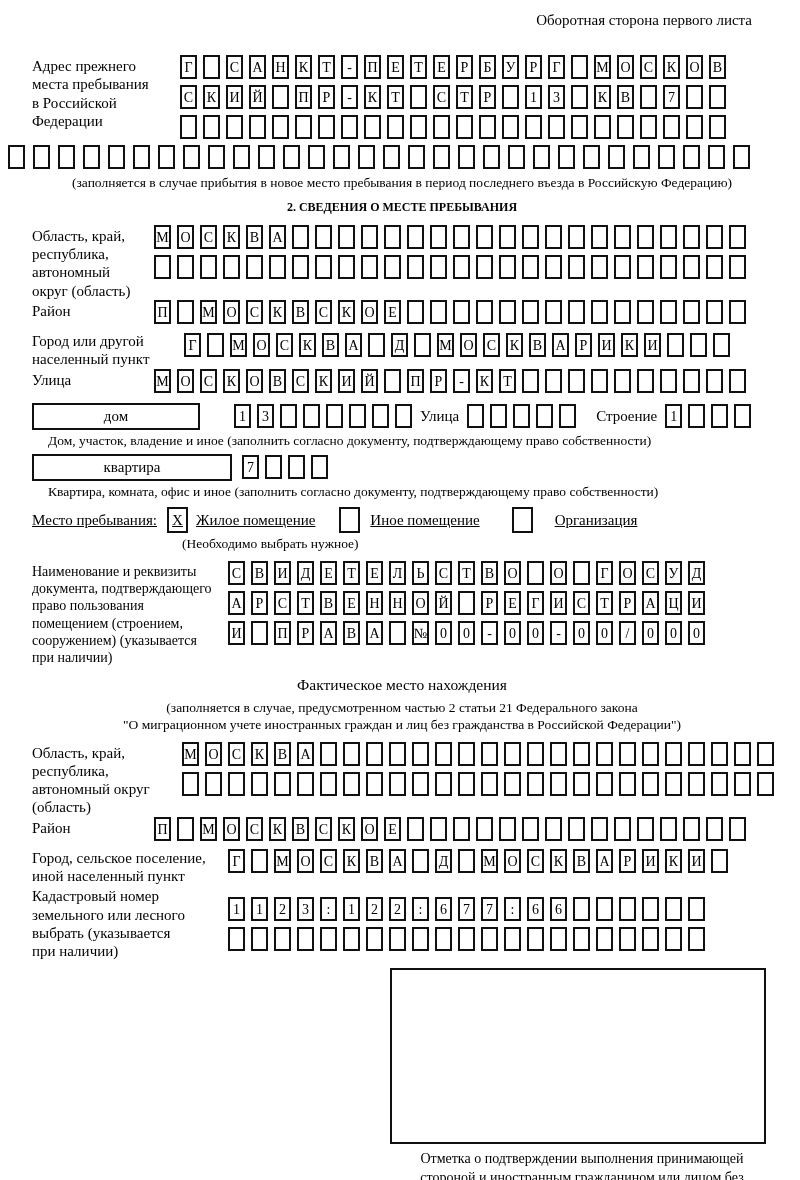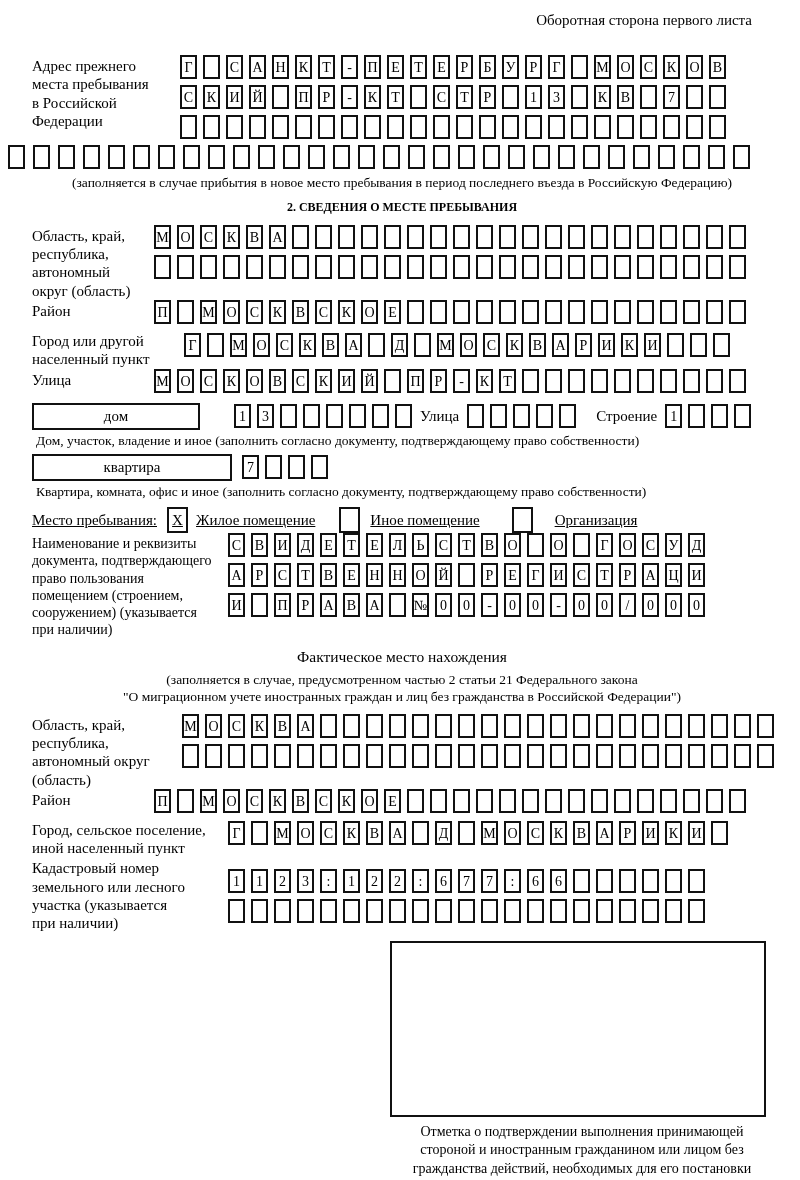--- a/index.html
+++ b/index.html
@@ -27,21 +27,21 @@
   .houserow{display:flex;align-items:center;margin:4px 0 3px 0;}
   .widebox{box-sizing:border-box;height:27px;border:2px solid #111;text-align:center;
            font-size:15px;line-height:23px;}
   .wb-house{width:168px;} .wb-apt{width:200px;}
   .inline-cells{white-space:nowrap;height:25px;}
   .inline-label{font-size:15px;}
 
   .checkrow{display:flex;align-items:center;margin-top:7px;font-size:15px;text-decoration:underline;}
   .checkbox{display:inline-block;box-sizing:border-box;width:21px;height:26px;border:2px solid #111;
             text-align:center;line-height:22px;font-size:15px;flex-shrink:0;} .mb8{margin-bottom:8px;}
-  .cap-indent{margin-left:4px;margin-bottom:4px;}
+  .cap-indent{margin-left:16px;margin-bottom:4px;}
   .choose-cap{margin-left:150px;margin-top:3px;margin-bottom:8px;}
 
   .pt12{padding-top:12px;}
 
   .stamp-box{box-sizing:border-box;width:376px;height:176px;border:2px solid #111;margin:8px 0 6px 358px;}
   .stamp-caption{width:448px;margin-left:326px;text-align:center;font-size:14px;line-height:1.32;white-space:pre-line;}
 </style>
 </head>
 <body>
 
@@ -110,20 +110,21 @@
 
   <div class="checkrow">
     <span>Место пребывания:</span>
     <span class="checkbox" style="margin-left:10px;">X</span>
     <span style="margin-left:8px;">Жилое помещение</span>
     <span class="checkbox" style="margin-left:24px;"></span>
     <span style="margin-left:10px;">Иное помещение</span>
     <span class="checkbox" style="margin-left:32px;"></span>
     <span style="margin-left:22px;">Организация</span>
   </div>
+  <div class="caption choose-cap">(Необходимо выбрать нужное)</div>
 
   <div class="frow">
     <div class="flabel w196" style="font-size:14px;">Наименование и реквизиты
 документа, подтверждающего
 право пользования
 помещением (строением,
 сооружением) (указывается
 при наличии)</div>
     <div>
       <div class="cellrow"><span class="cell">С</span><span class="cell">В</span><span class="cell">И</span><span class="cell">Д</span><span class="cell">Е</span><span class="cell">Т</span><span class="cell">Е</span><span class="cell">Л</span><span class="cell">Ь</span><span class="cell">С</span><span class="cell">Т</span><span class="cell">В</span><span class="cell">О</span><span class="cell"></span><span class="cell">О</span><span class="cell"></span><span class="cell">Г</span><span class="cell">О</span><span class="cell">С</span><span class="cell">У</span><span class="cell">Д</span></div>
@@ -154,21 +155,21 @@
 
   <div class="frow">
     <div class="flabel w196">Город, сельское поселение,
 иной населенный пункт</div>
     <div class="cellrow" style="padding-top:2px;"><span class="cell">Г</span><span class="cell"></span><span class="cell">М</span><span class="cell">О</span><span class="cell">С</span><span class="cell">К</span><span class="cell">В</span><span class="cell">А</span><span class="cell"></span><span class="cell">Д</span><span class="cell"></span><span class="cell">М</span><span class="cell">О</span><span class="cell">С</span><span class="cell">К</span><span class="cell">В</span><span class="cell">А</span><span class="cell">Р</span><span class="cell">И</span><span class="cell">К</span><span class="cell">И</span><span class="cell"></span></div>
   </div>
 
   <div class="frow">
     <div class="flabel w196">Кадастровый номер
 земельного или лесного
-участка (указывается
+выбрать (указывается
 при наличии)</div>
     <div class="pt12">
       <div class="cellrow"><span class="cell">1</span><span class="cell">1</span><span class="cell">2</span><span class="cell">3</span><span class="cell">:</span><span class="cell">1</span><span class="cell">2</span><span class="cell">2</span><span class="cell">:</span><span class="cell">6</span><span class="cell">7</span><span class="cell">7</span><span class="cell">:</span><span class="cell">6</span><span class="cell">6</span><span class="cell"></span><span class="cell"></span><span class="cell"></span><span class="cell"></span><span class="cell"></span><span class="cell"></span></div>
       <div class="cellrow"><span class="cell"></span><span class="cell"></span><span class="cell"></span><span class="cell"></span><span class="cell"></span><span class="cell"></span><span class="cell"></span><span class="cell"></span><span class="cell"></span><span class="cell"></span><span class="cell"></span><span class="cell"></span><span class="cell"></span><span class="cell"></span><span class="cell"></span><span class="cell"></span><span class="cell"></span><span class="cell"></span><span class="cell"></span><span class="cell"></span><span class="cell"></span></div>
     </div>
   </div>
 
   <div class="stamp-box"></div>
   <div class="stamp-caption">Отметка о подтверждении выполнения принимающей
 стороной и иностранным гражданином или лицом без

